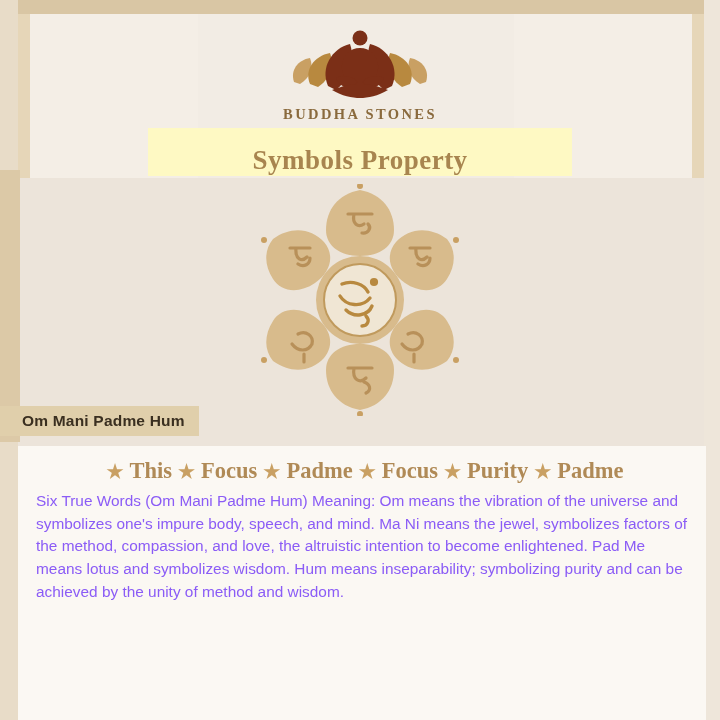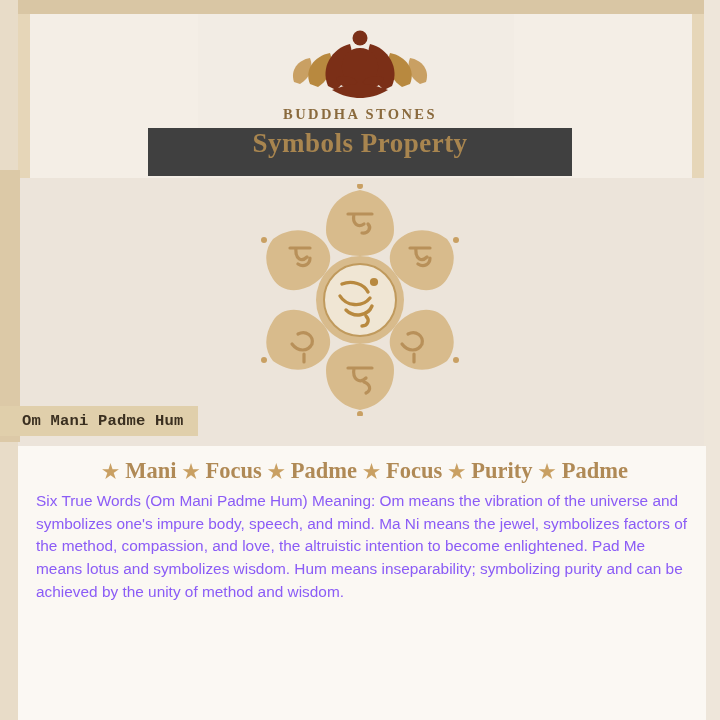--- a/index.html
+++ b/index.html
@@ -107,23 +107,23 @@
     color: #8a6a3d;
     font-weight: bold;
     font-family: "Liberation Serif", serif;
   }
 
   
   .title-bar {
     position: absolute;
     left: 148px; top: 128px;
     width: 424px; height: 48px;
-    background: #404040;
-    display: flex;
-    align-items: flex-start;
+    background: #fef9c3;
+    display: flex;
+    align-items: flex-end;
     justify-content: center;
     z-index: 6;
   }
   .title-bar .title-text {
     font-family: "Liberation Serif", serif;
     font-weight: bold;
     font-size: 27px;
     color: #a8854f;
     letter-spacing: 0.5px;
   }
@@ -142,21 +142,20 @@
   
   .tag {
     position: absolute;
     left: 0; top: 406px;
     height: 30px;
     background: #e0cfab;
     display: flex;
     align-items: center;
     padding: 0 14px 0 22px;
     z-index: 7;
-    font-family: Liberation Mono, monospace;
   }
   .tag-label {
     font-size: 15.5px;
     font-weight: bold;
     color: #3a2f20;
     letter-spacing: 0.2px;
   }
 
   
   .text-panel {
@@ -290,21 +289,21 @@
   </div>
 
   <div class="tag">
     <span class="tag-label">Om Mani Padme Hum</span>
   </div>
 
   <div class="text-panel">
     <div class="keywords">
       <div class="kw">
         <span class="star">★</span>
-        <span>Mani</span>
+        <span>This</span>
       </div>
       <div class="kw">
         <span class="star">★</span>
         <span>Focus</span>
       </div>
       <div class="kw">
         <span class="star">★</span>
         <span>Padme</span>
       </div>
       <div class="kw">

